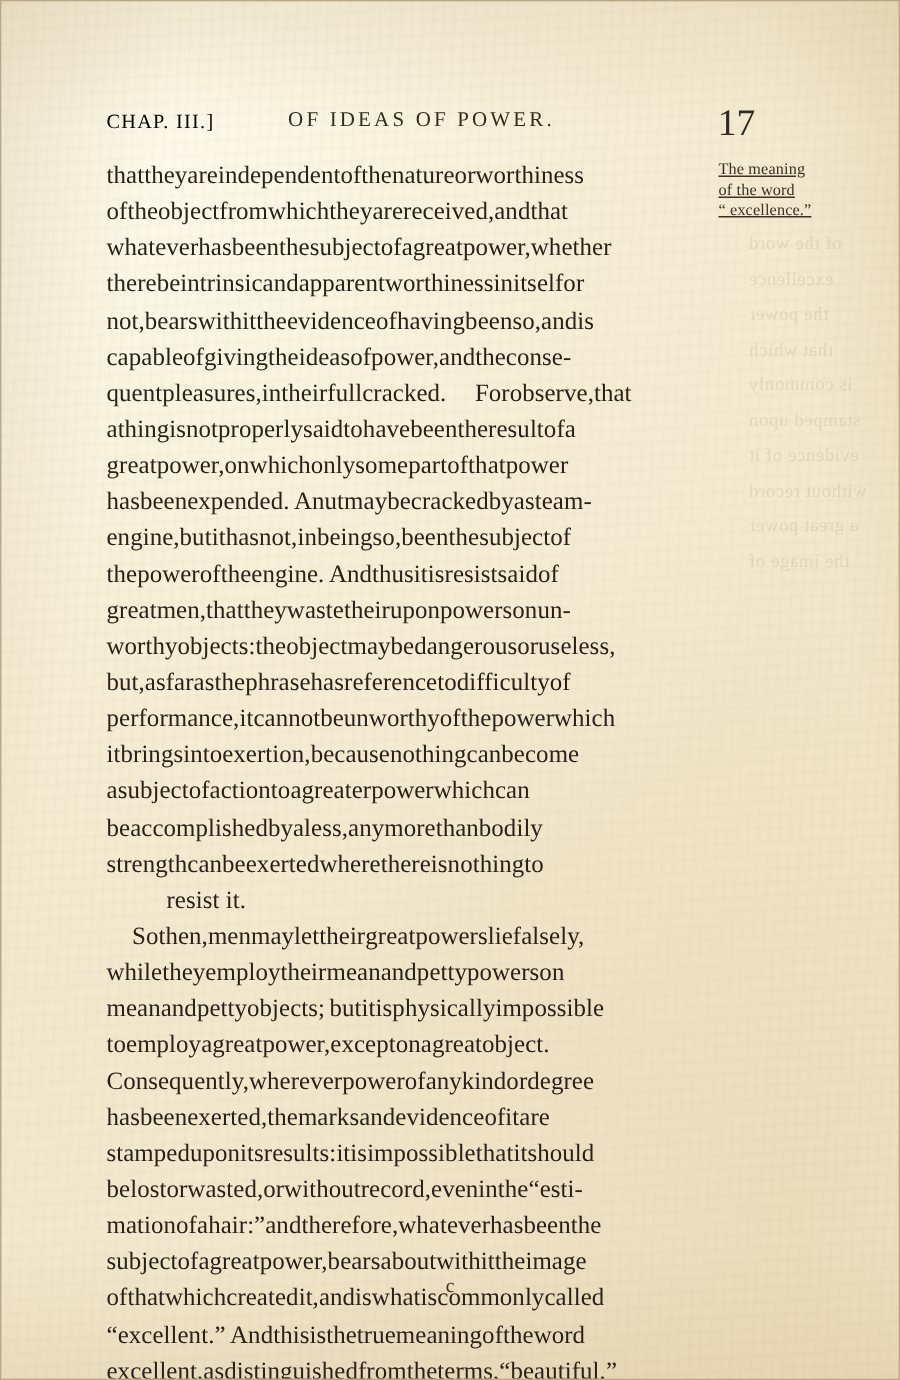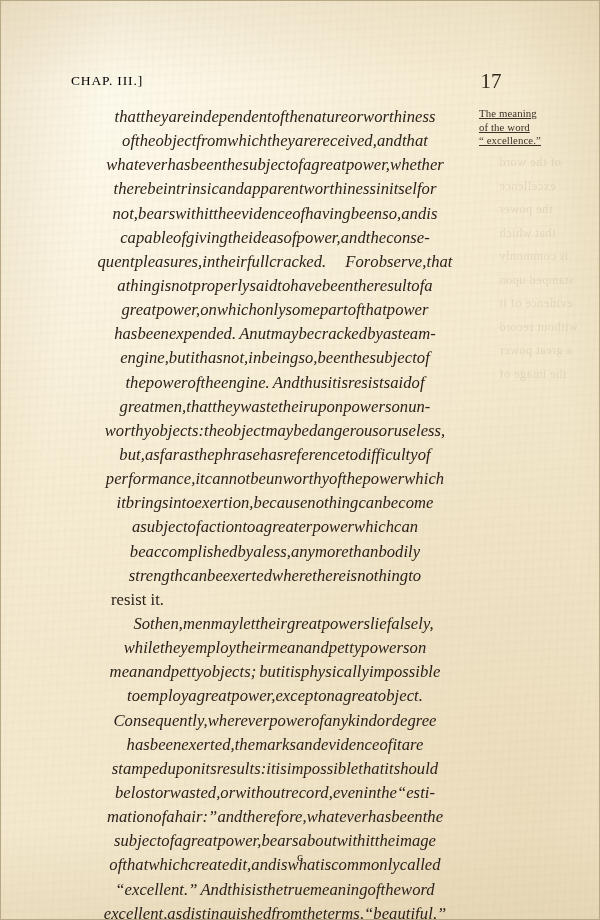--- a/index.html
+++ b/index.html
@@ -99,21 +99,21 @@
     letter-spacing: 2.1px;
     color: #342b20;
     white-space: nowrap;
   }
   #page-number {
     position: absolute;
     left: 390px;
     top: -4px;
     width: 60px;
     text-align: center;
-    font-size: 21px;
+    font-size: 25px;
     color: #332a1f;
   }
 
   
   #margin-note {
     position: absolute;
     left: 478px;
     top: 106px;
     width: 104px;
     font-size: 10.8px;
@@ -138,22 +138,21 @@
     display: flex;
     height: 24.15px;
     align-items: baseline;
     font-size: 16.6px;
     letter-spacing: 0.05px;
     color: #2a2119;
     white-space: pre;
   }
   
   .line.just {
-    justify-content: center;
-    font-style: italic;
+    justify-content: flex-start;
   }
   .line.flush {
     justify-content: flex-start;
     margin-left: 40px;
   }
   .line.indent {
     padding-left: 17px;
   }
   .line .w {
     display: inline-block;
@@ -188,20 +187,21 @@
       <div>evidence of it</div>
       <div>without record</div>
       <div>a great power</div>
       <div>the image of</div>
     </div>
 
   <div class="content">
 
     <div id="running-head">
       <span id="chapter-mark">CHAP. III.]</span>
+      <span id="head-title">OF IDEAS OF POWER.</span>
       <span id="page-number">17</span>
     </div>
 
     <div id="margin-note">
         <span class="nl">The meaning</span>
         <span class="nl">of the word</span>
         <span class="nl">“ excellence.”</span>
       </div>
 
     <div id="body-text">

